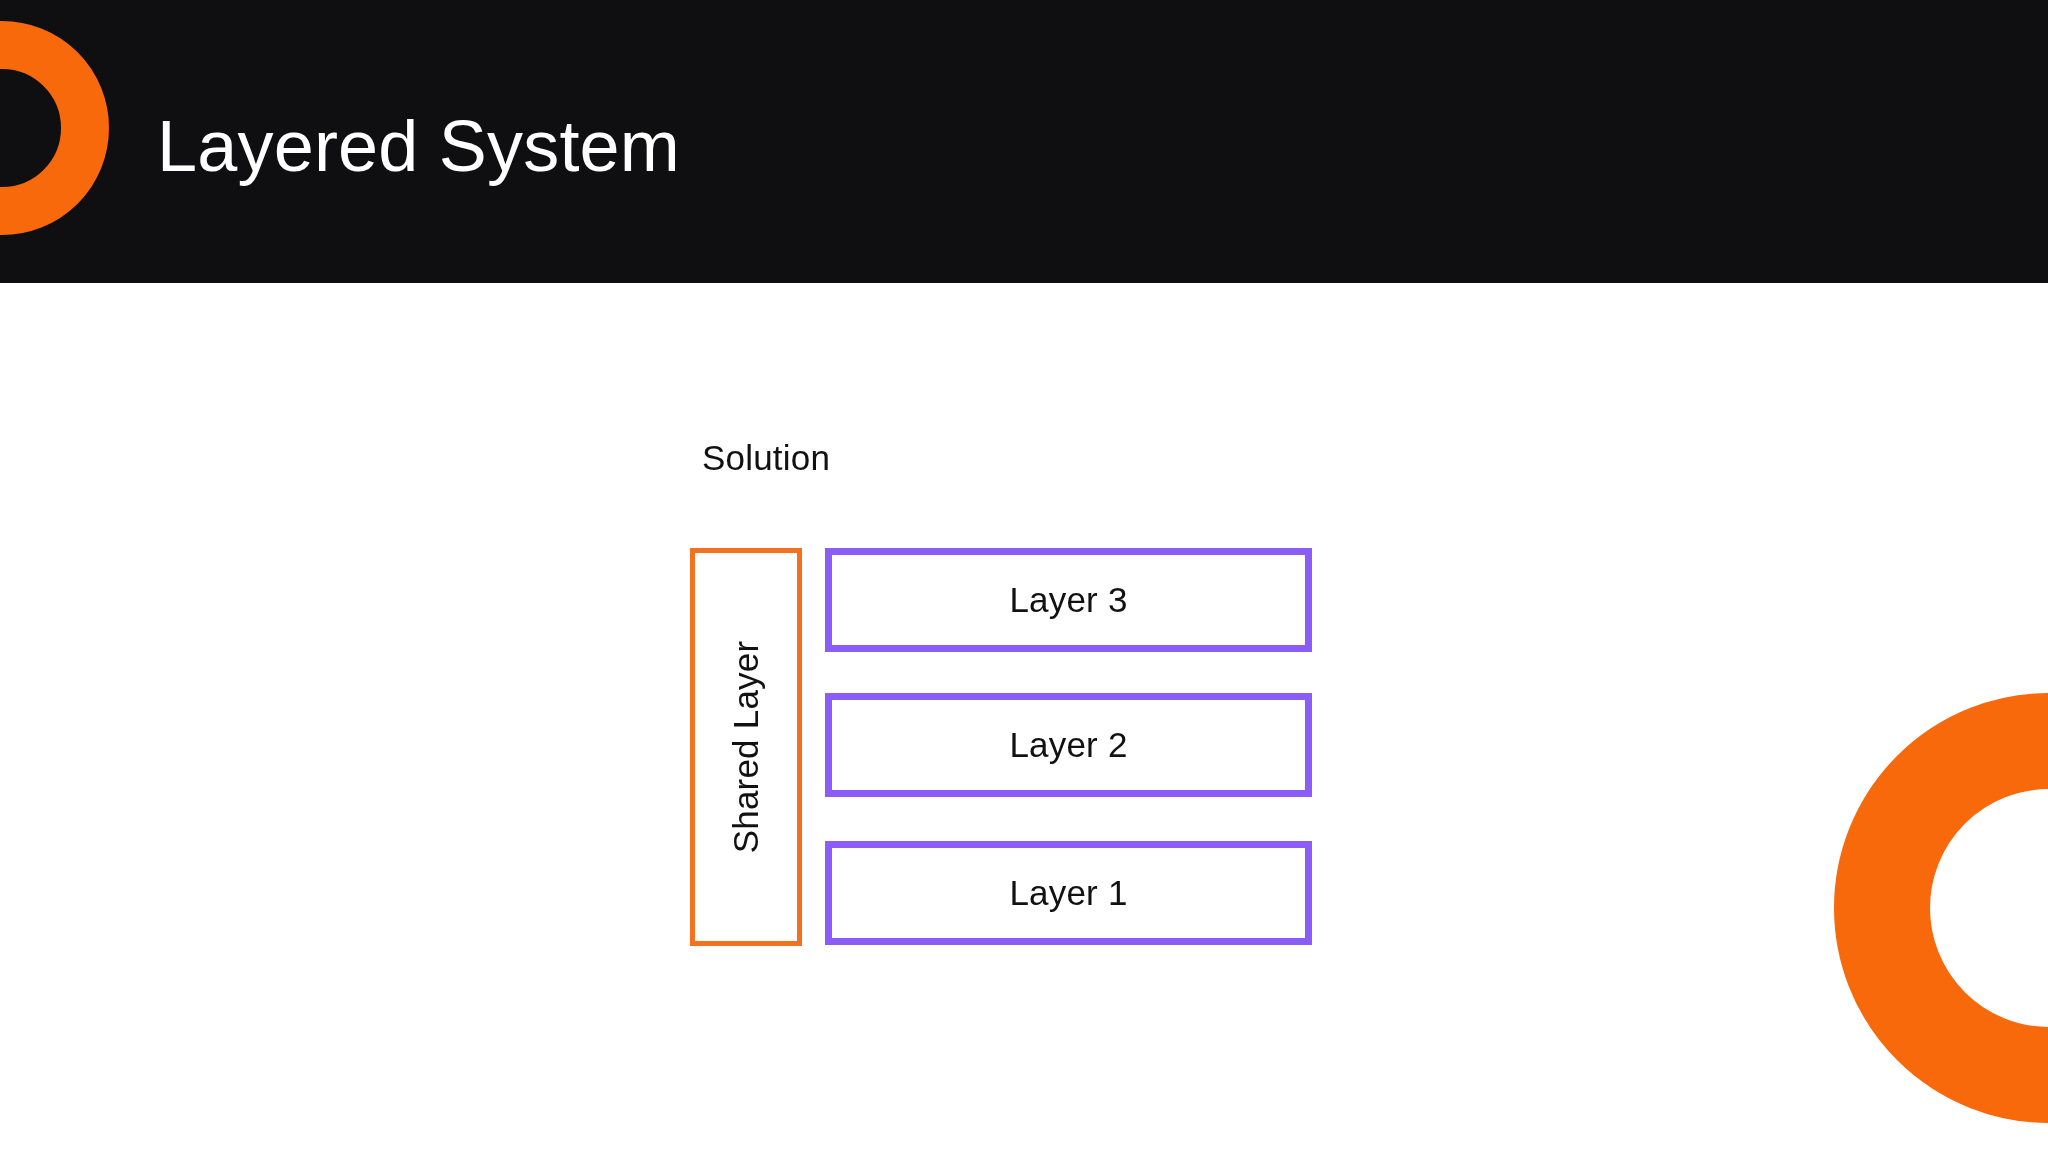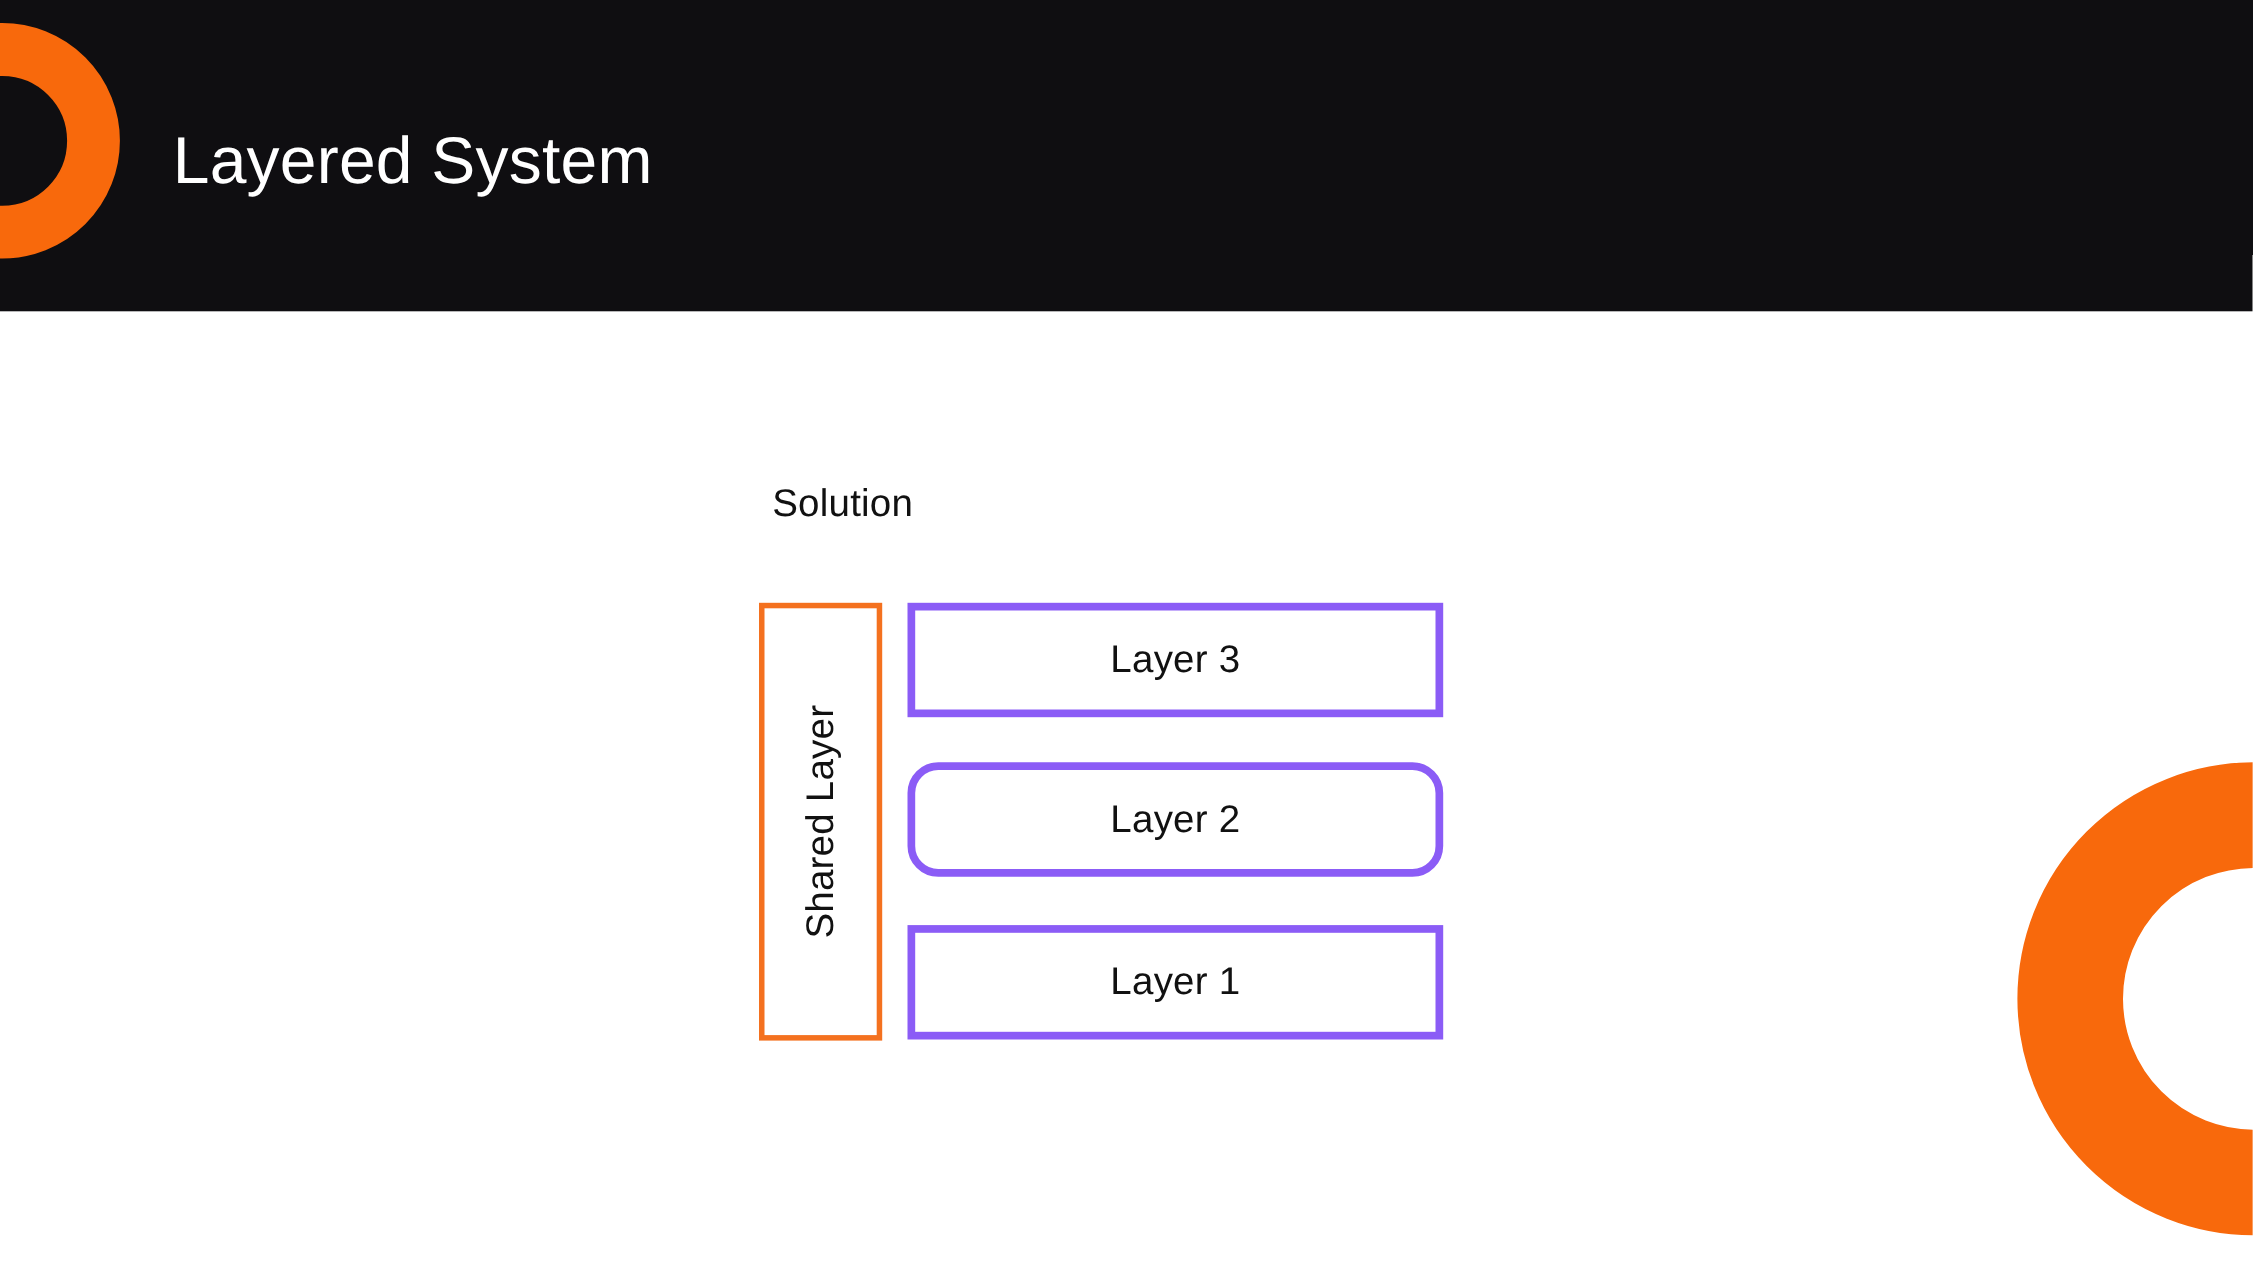--- a/index.html
+++ b/index.html
@@ -29,21 +29,21 @@
   }
 
   .header-title {
     position: absolute;
     left: 157px;
     top: 66px;
     width: 1600px;
     height: 160px;
     line-height: 160px;
     color: #ffffff;
-    font-size: 60px;
+    font-size: 72px;
     font-weight: 300;
     letter-spacing: 0.2px;
     white-space: nowrap;
   }
 
   
   .ring {
     position: absolute;
     border-radius: 50%;
     box-sizing: border-box;
@@ -133,21 +133,21 @@
 
   .layer-box .layer-text {
     font-size: 35px;
     font-weight: 400;
     color: #111111;
     letter-spacing: 0.2px;
     white-space: nowrap;
   }
 
   .layer-pos-0 { top: 0px; }
-  .layer-pos-1 { top: 145px; border-radius: 28px; }
+  .layer-pos-1 { top: 145px; }
   .layer-pos-2 { top: 293px; text-align: center; }
 </style>
 </head>
 <body>
 
 <div id="slide">
 
   <div class="header-band">
     <div class="header-title">Layered System</div>
   </div>

